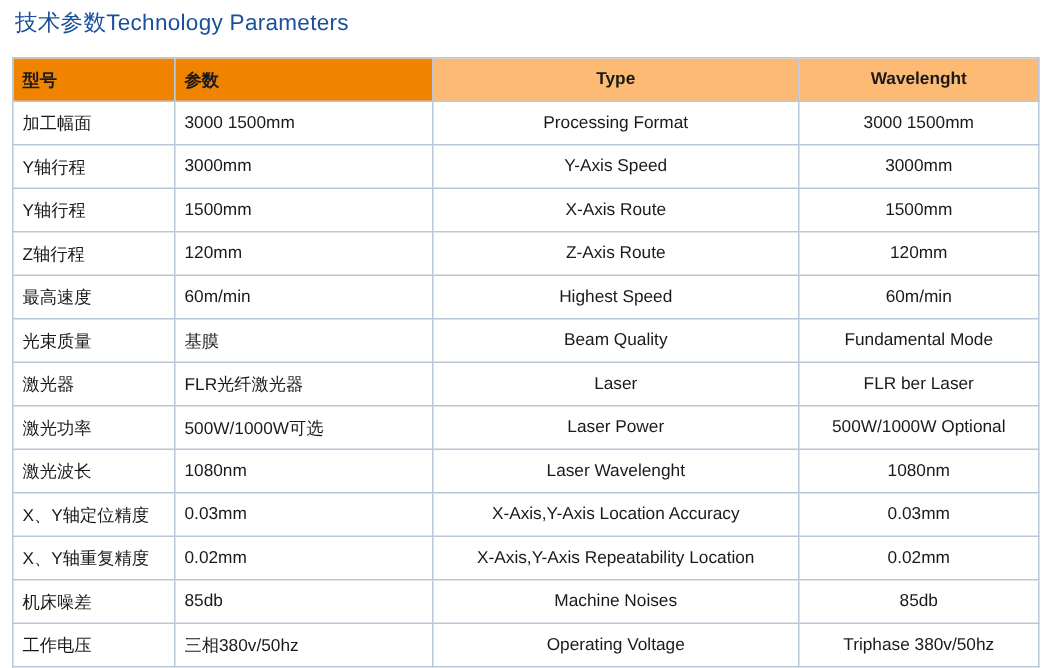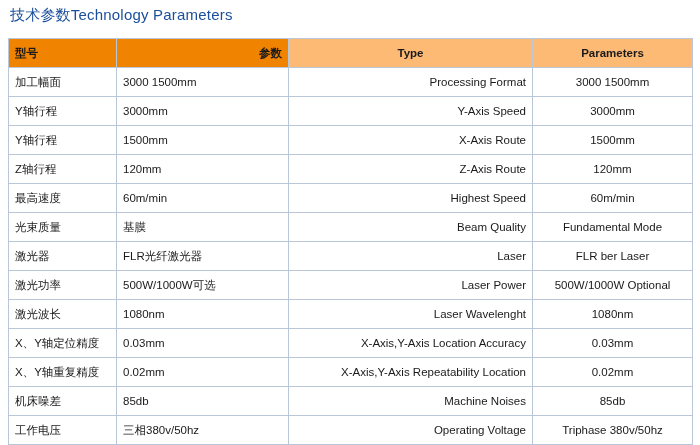--- a/index.html
+++ b/index.html
@@ -55,40 +55,40 @@
     font-weight: bold;
     height: 22px;
     padding: 0 8px;
   }
   th.h-orange-1 {
     background: #f08300;
     text-align: left;
   }
   th.h-orange-2 {
     background: #f08300;
-    text-align: right;
+    text-align: left;
     padding-left: 18px;
   }
   th.h-blue {
     background: #fdba74;
     text-align: center;
   }
   td.cn-label {
     text-align: left;
     padding-left: 8px;
     white-space: nowrap;
     margin-left: 12px;
   }
   td.cn-value {
     text-align: left;
     padding-left: 18px;
     white-space: nowrap;
   }
   td.en-label {
-    text-align: right;
+    text-align: center;
     white-space: nowrap;
   }
   td.en-value {
     text-align: center;
     white-space: nowrap;
   }
 </style>
 </head>
 <body>
 
@@ -101,21 +101,21 @@
       <col class="c1">
         <col class="c2">
         <col class="c3">
         <col class="c4">
     </colgroup>
     <thead>
       <tr>
         <th class="h-orange-1">型号</th>
         <th class="h-orange-2">参数</th>
         <th class="h-blue">Type</th>
-        <th class="h-blue">Parameters</th>
+        <th class="h-blue">Wavelenght</th>
       </tr>
     </thead>
     <tbody>
       <tr>
         <td class="cn-label">加工幅面</td>
         <td class="cn-value">3000  1500mm</td>
         <td class="en-label">Processing Format</td>
         <td class="en-value">3000   1500mm</td>
       </tr>
       <tr>

